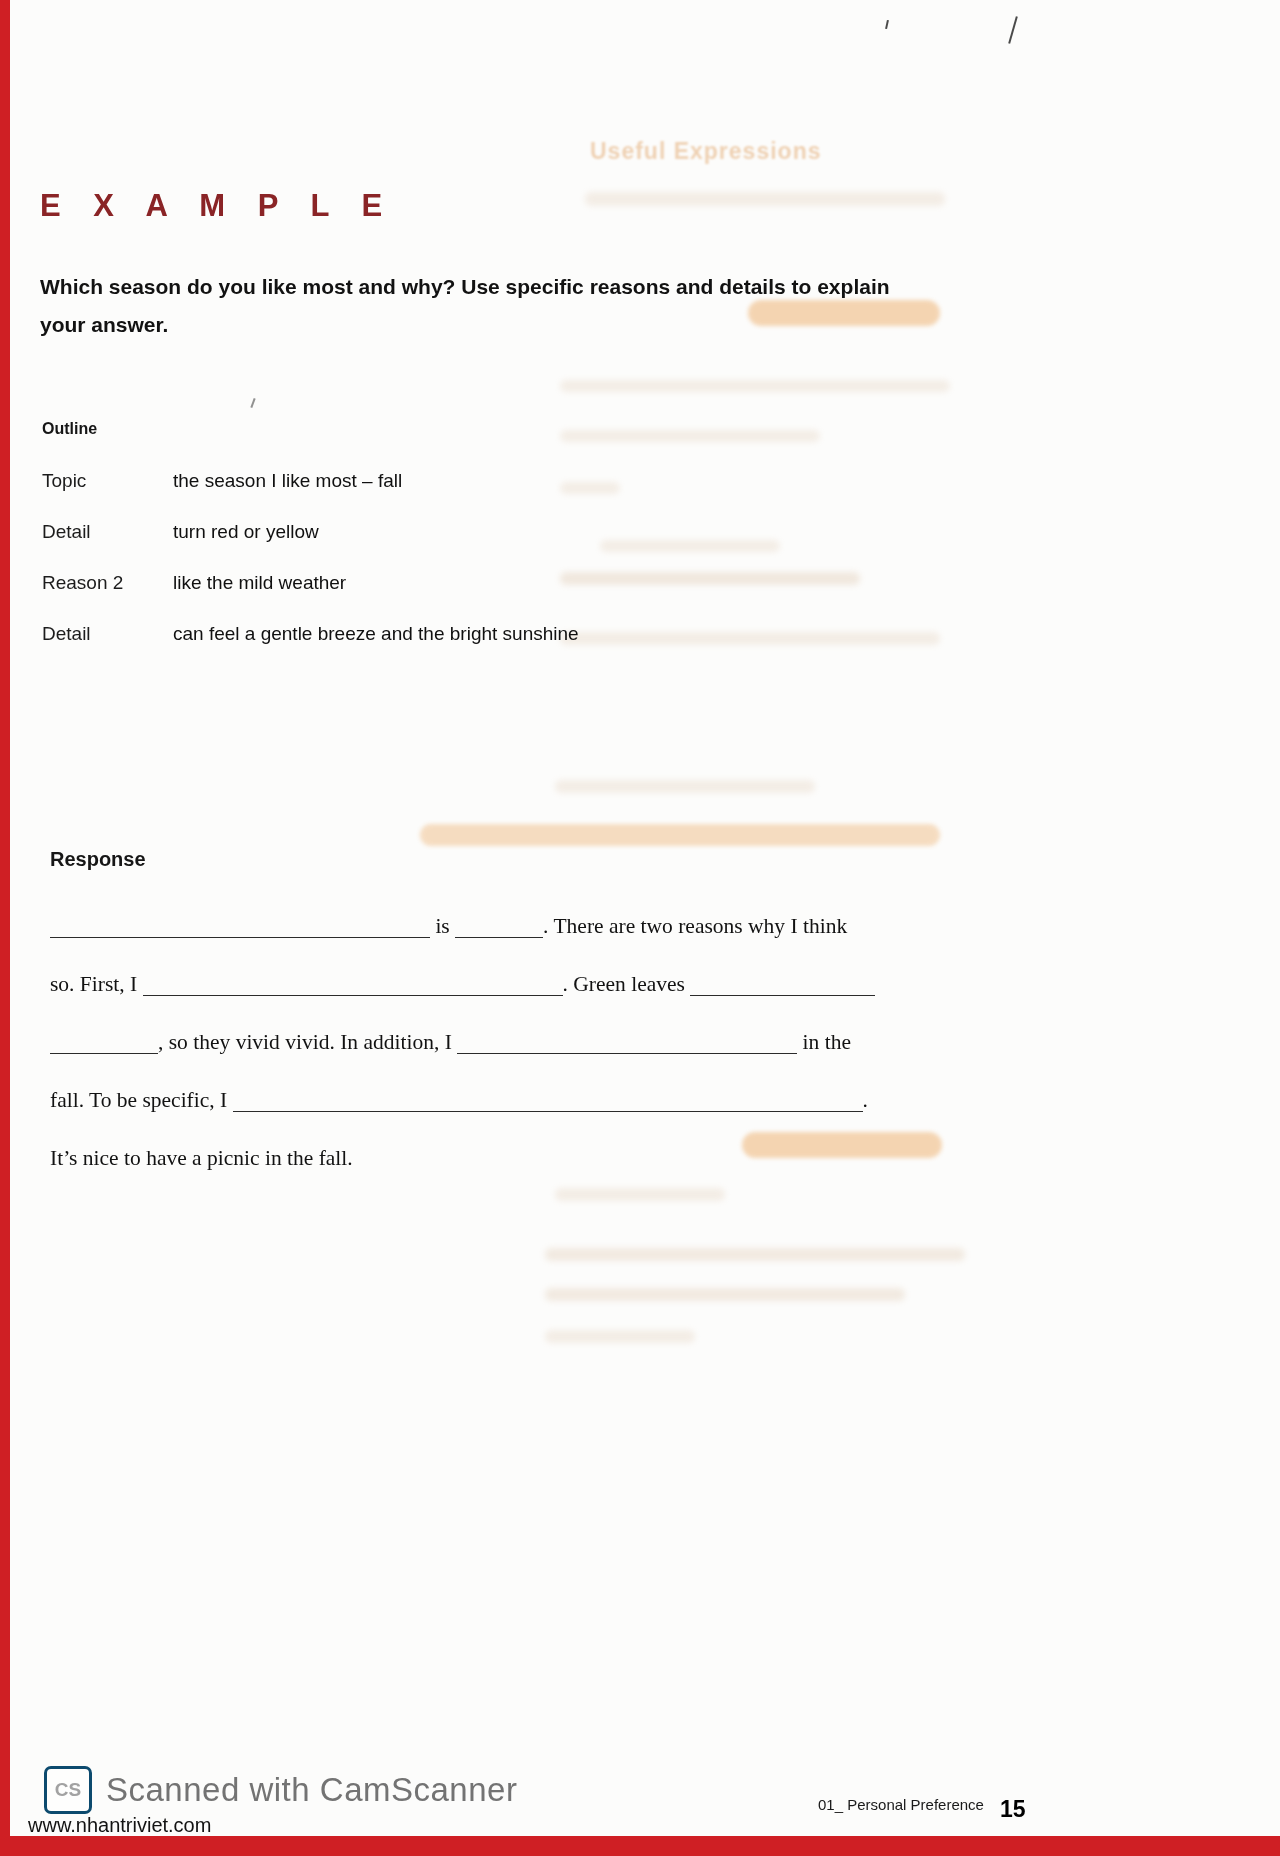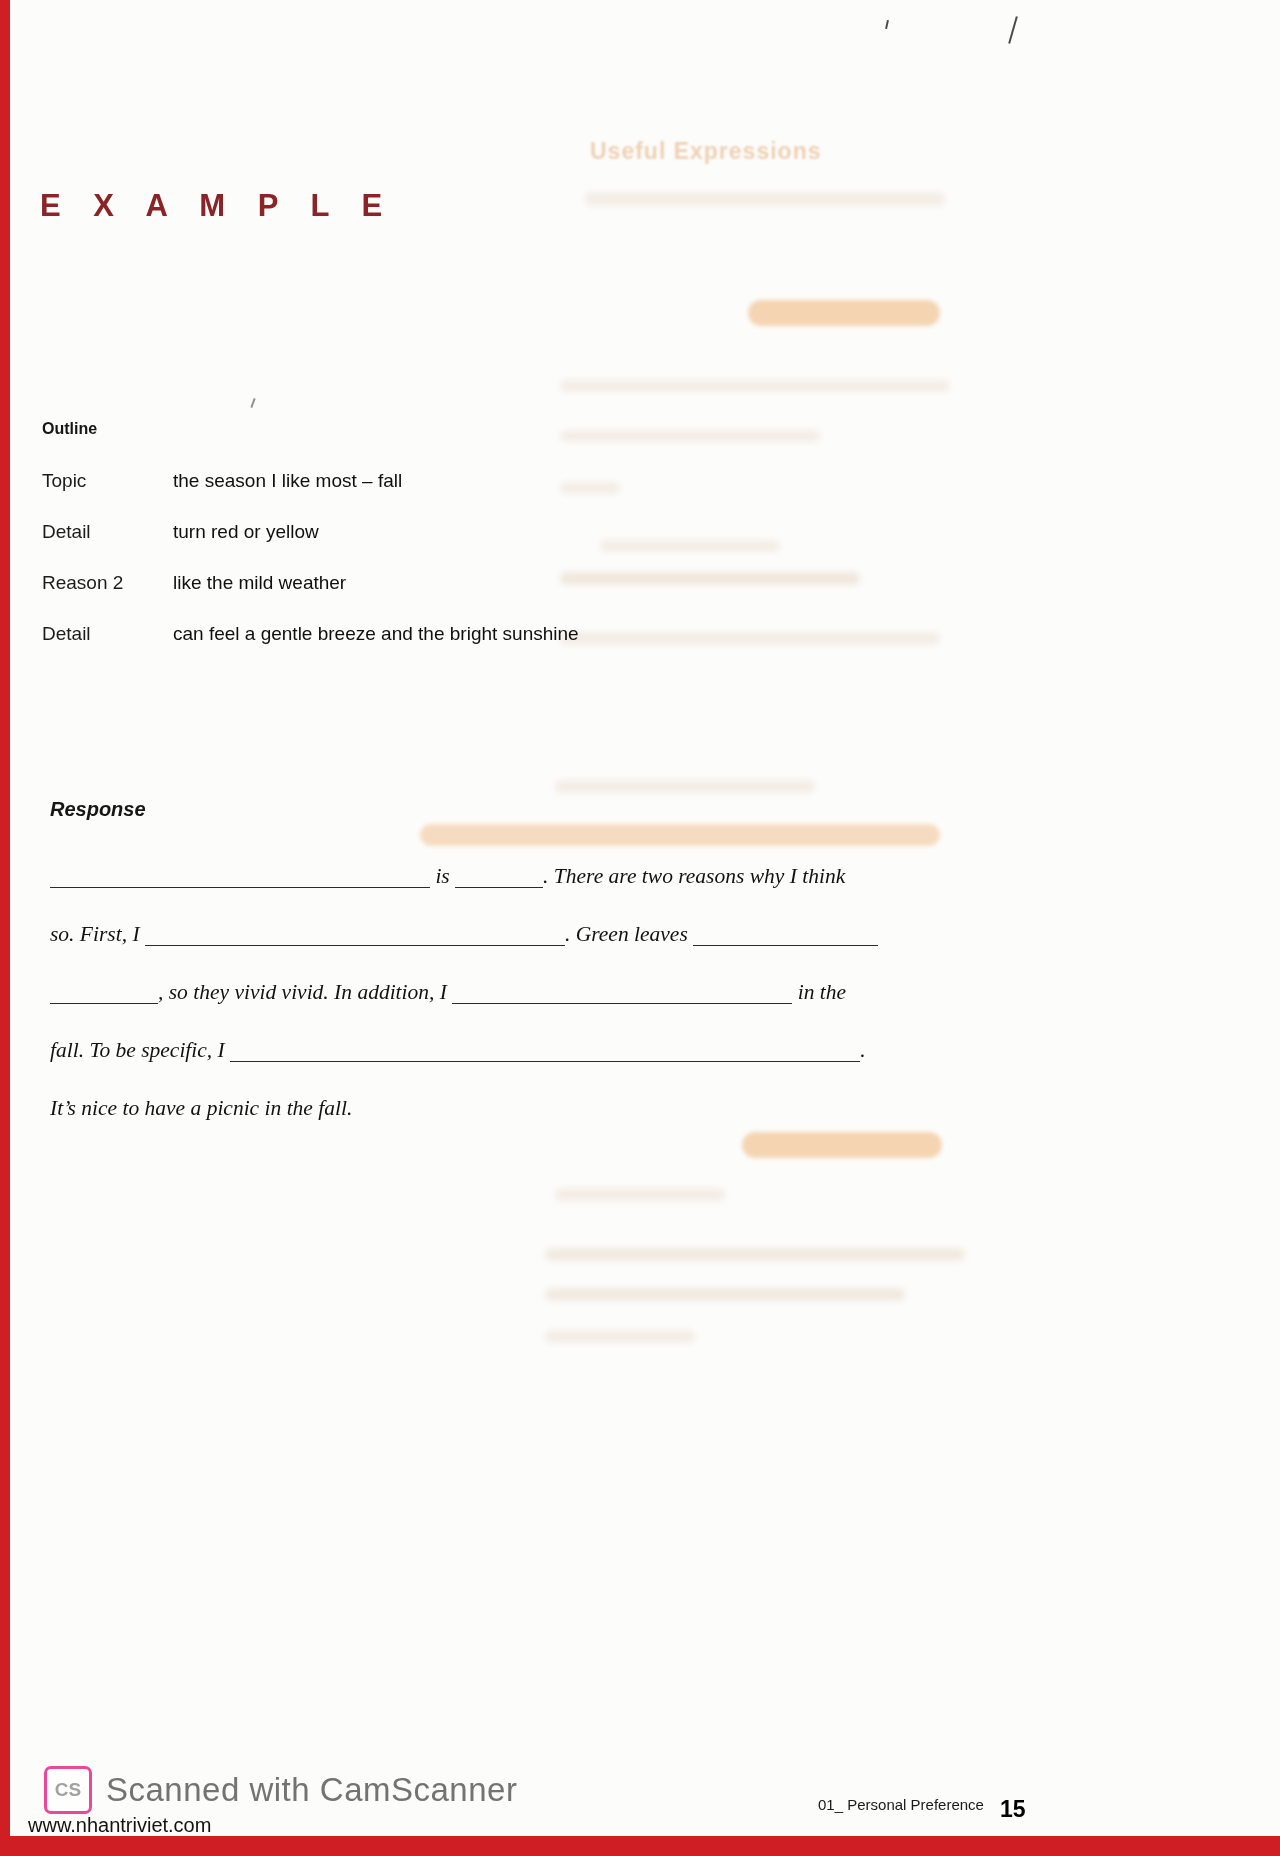--- a/index.html
+++ b/index.html
@@ -35,32 +35,32 @@
     position:absolute;left:40px;top:268px;margin:0;width:850px;
     font-size:21px;font-weight:700;line-height:38px;color:#121212;
   }
 
   .outline{position:absolute;left:42px;top:420px;width:760px;}
   .outline-heading{font-size:16px;font-weight:700;margin:0 0 32px 0;}
   .outline-row{display:flex;margin-bottom:30px;font-size:19px;line-height:21px;}
   .outline-label{width:131px;flex:0 0 131px;color:#1c1c1c;}
   .outline-value{color:#101010;}
 
-  .response{position:absolute;left:50px;top:798px;width:874px;font-style:italic;}
+  .response{position:absolute;left:50px;top:848px;width:874px;}
   .response-heading{font-size:20px;font-weight:700;margin:0 0 26px 0;}
   .response-lines{font-family:"Liberation Serif",serif;font-size:21.5px;color:#121212;}
   .response-line{height:58px;line-height:58px;white-space:nowrap;}
   .blank{
     display:inline-block;border-bottom:1.5px solid #2b2b2b;
     height:1.05em;vertical-align:-5px;
   }
 
   .watermark{position:absolute;left:44px;top:1766px;display:flex;align-items:center;gap:14px;}
   .cs-box{
-    width:42px;height:42px;border:3px solid #ec4899;border-radius:7px;
+    width:42px;height:42px;border:3px solid #0c4a6e;border-radius:7px;
     display:flex;align-items:center;justify-content:center;
     font-size:19px;font-weight:700;color:#a2a2a2;background:rgba(255,255,255,.6);
   }
   .watermark-text{font-size:33px;color:#737373;letter-spacing:.5px;}
   .website{position:absolute;left:28px;top:1814px;font-size:20px;color:#131313;}
   .footer-right{position:absolute;left:818px;top:1796px;display:flex;align-items:flex-start;gap:16px;}
   .chapter-label{font-size:15px;color:#1a1a1a;}
   .page-number{font-size:23px;font-weight:600;color:#000;}
 </style>
 </head>
@@ -85,20 +85,21 @@
     <div class="smudge" style="left:545px;top:1248px;width:420px;height:13px;opacity:.2;"></div>
     <div class="smudge" style="left:545px;top:1288px;width:360px;height:13px;opacity:.2;"></div>
     <div class="smudge" style="left:545px;top:1330px;width:150px;height:13px;"></div>
     <div class="artifact" style="left:886px;top:20px;width:2px;height:9px;transform:rotate(12deg);"></div>
     <div class="artifact" style="left:1012px;top:16px;width:2px;height:28px;transform:rotate(16deg);"></div>
     <div class="artifact" style="left:252px;top:398px;width:2px;height:10px;transform:rotate(20deg);opacity:.6;"></div>
   </div>
 
   <h1 class="example-heading">E X A M P L E</h1>
 
+  <p class="question">Which season do you like most and why? Use specific reasons and details to explain your answer.</p>
 
   <div class="outline">
     <div class="outline-heading">Outline</div>
     <div id="outline-rows">
         <div class="outline-row">
           <span class="outline-label">Topic</span>
           <span class="outline-value">the season I like most – fall</span>
         </div>
         <div class="outline-row">
           <span class="outline-label">Detail</span>

